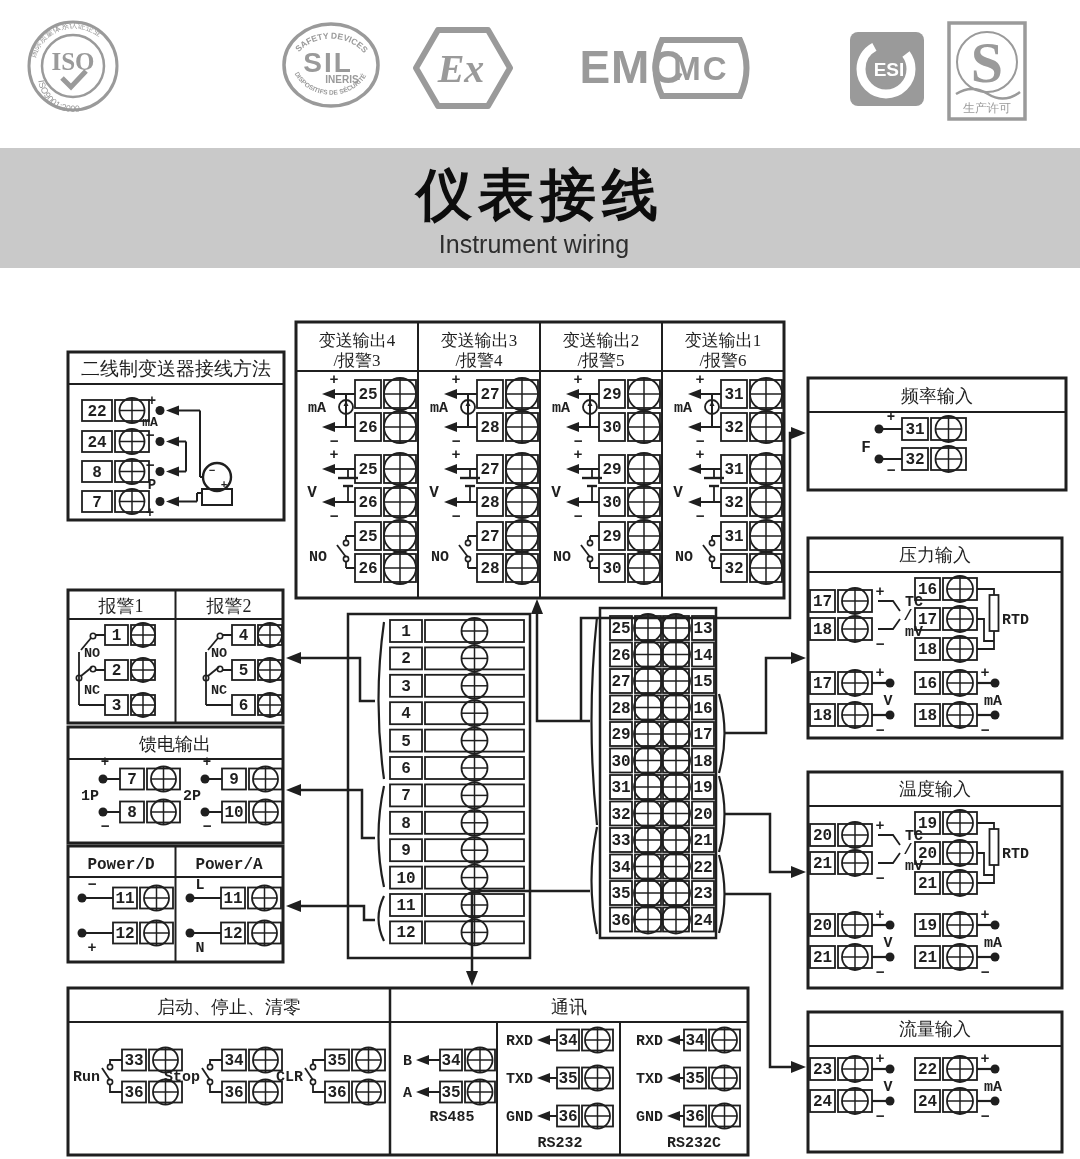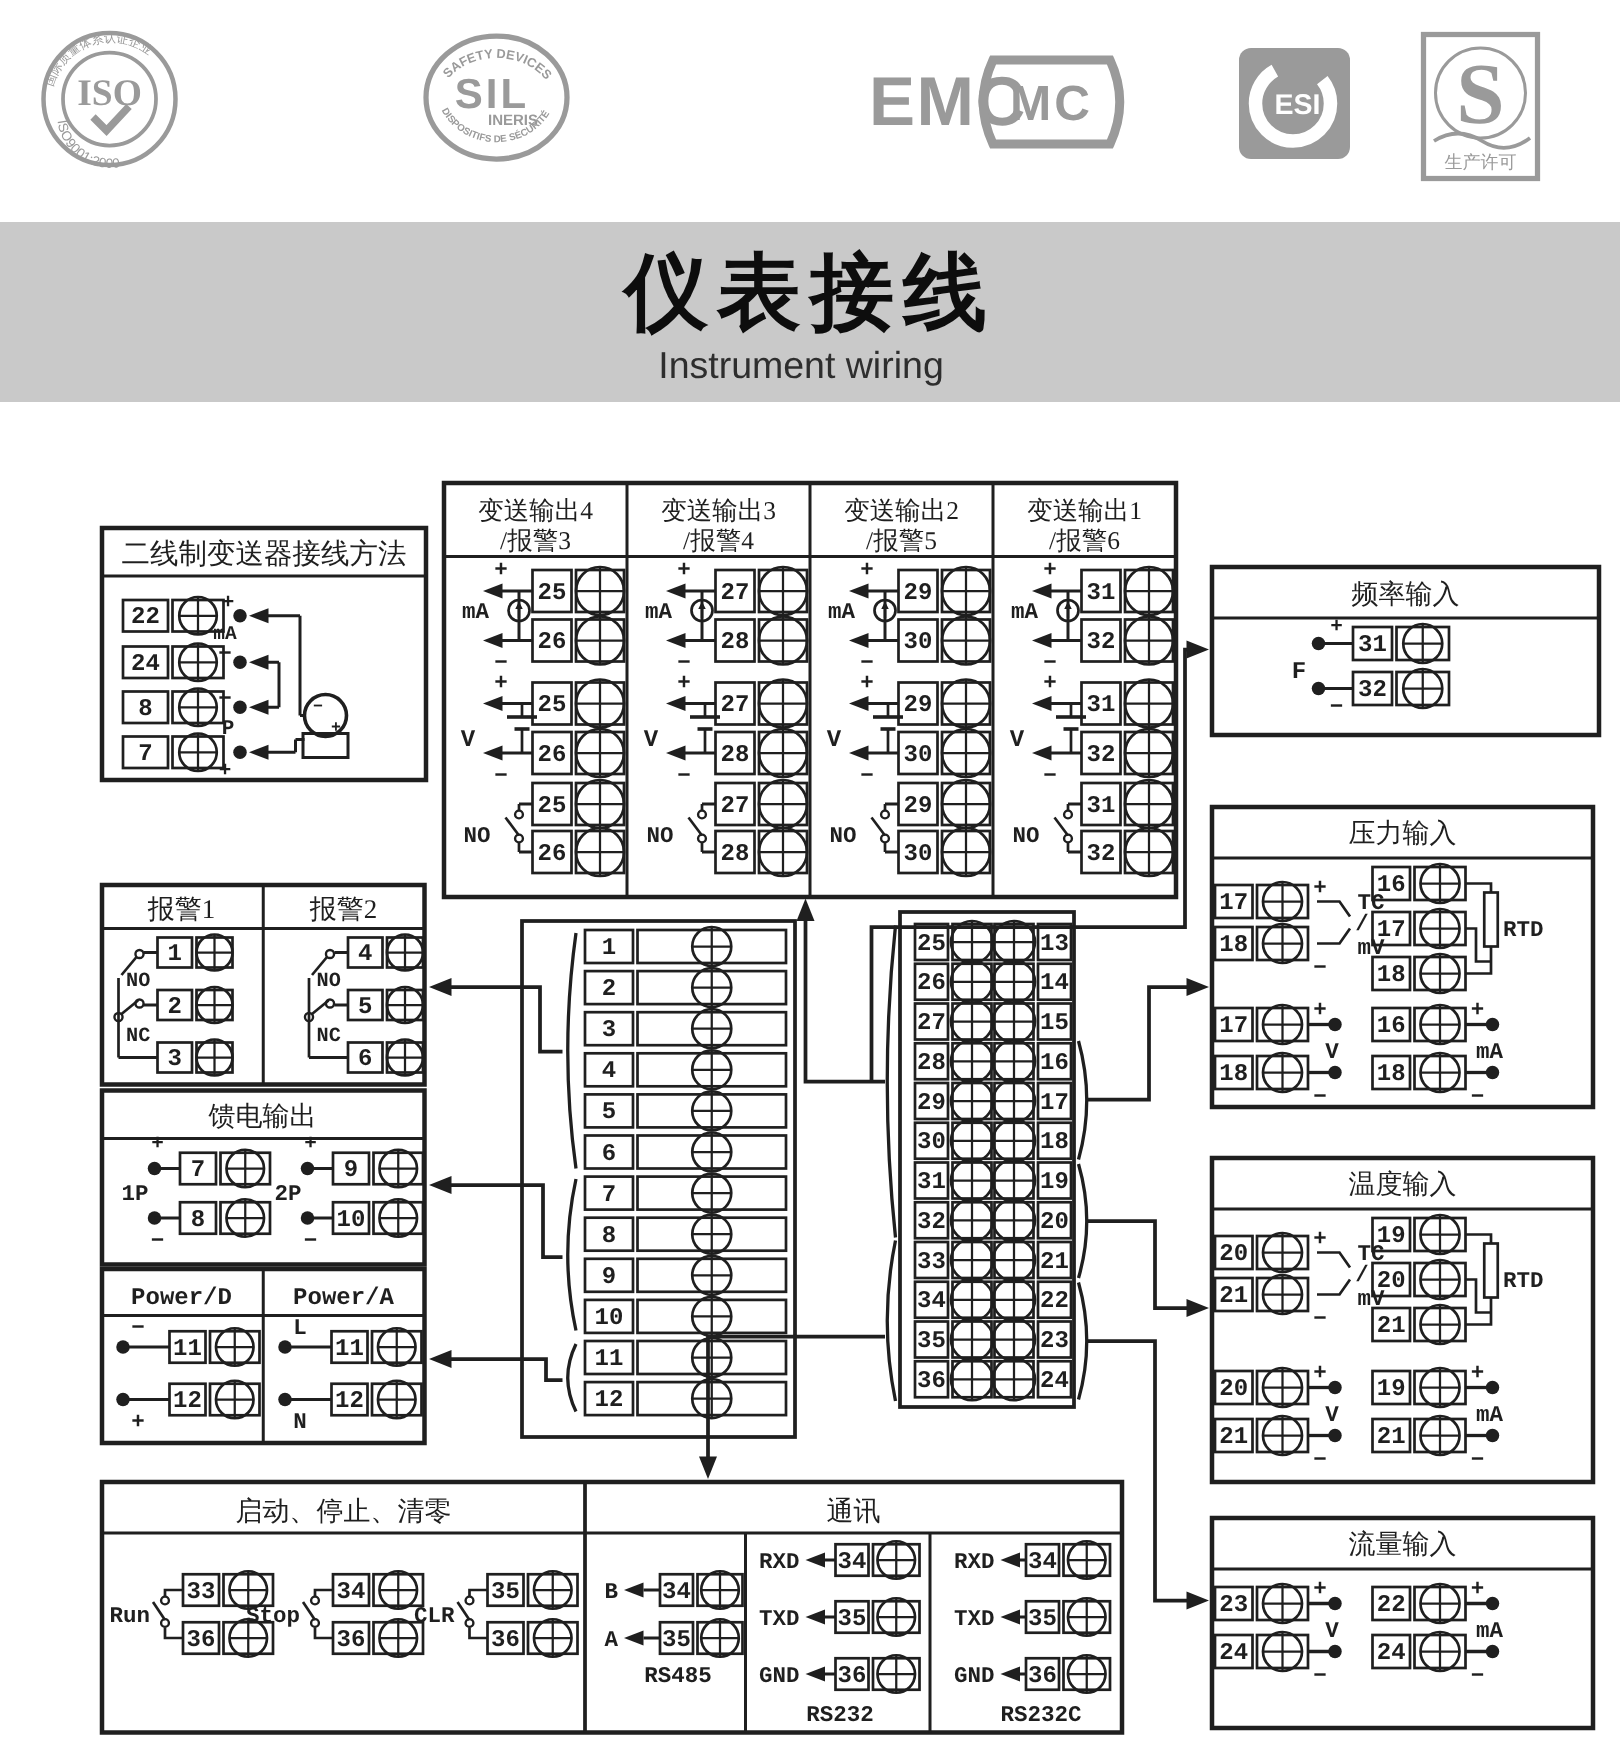--- a/index.html
+++ b/index.html
@@ -41,32 +41,38 @@
           <path id="silTop" d="M 13,42 A 40,34 0 0 1 89,42"></path>
           <path id="silBot" d="M 13,50 A 40,36 0 0 0 89,50"></path>
         </defs>
         <ellipse cx="51" cy="45" rx="47" ry="41" fill="none" stroke="#9a9a9a" stroke-width="3.5"></ellipse>
         <text font-size="8.5" font-weight="bold" fill="#9a9a9a"><textPath href="#silTop" startOffset="12%">SAFETY DEVICES</textPath></text>
         <text x="48" y="52" text-anchor="middle" font-size="28" font-weight="900" letter-spacing="2" fill="#9a9a9a">SIL</text>
         <text x="62" y="63" text-anchor="middle" font-size="10" font-weight="bold" fill="#9a9a9a">INERIS</text>
         <text font-size="6.5" font-weight="bold" fill="#9a9a9a"><textPath href="#silBot" startOffset="4%">DISPOSITIFS DE SÉCURITÉ</textPath></text>
       </svg>
     </div>
+    <div class="logo" style="left:412px;top:22px">
+      <svg width="102" height="92" viewBox="0 0 102 92">
+        <polygon points="26,8 76,8 98,46 76,84 26,84 4,46" fill="none" stroke="#9a9a9a" stroke-width="6" stroke-linejoin="round"></polygon>
+        <text x="49" y="60" text-anchor="middle" font-size="40" font-weight="bold" font-style="italic" font-family="Liberation Serif,serif" fill="#9a9a9a">Ex</text>
+      </svg>
+    </div>
     <div class="logo" style="left:573px;top:40px">
       <svg width="118" height="52" viewBox="0 0 118 52">
         <text x="59" y="43" text-anchor="middle" font-size="46" font-weight="bold" letter-spacing="1" font-family="Liberation Sans,sans-serif" fill="#9a9a9a">EMC</text>
       </svg>
     </div>
     <div class="logo" style="left:646px;top:34px">
       <svg width="110" height="68" viewBox="0 0 110 68">
         <path d="M 16,6 H 94 Q 107,34 94,62 H 16 Q 3,34 16,6 Z" fill="none" stroke="#9a9a9a" stroke-width="6"></path>
         <text x="55" y="46" text-anchor="middle" font-size="33" font-weight="900" letter-spacing="2" fill="#9a9a9a">MC</text>
       </svg>
     </div>
-    <div class="logo" style="left:824px;top:30px">
+    <div class="logo" style="left:848px;top:30px">
       <svg width="78" height="78" viewBox="0 0 78 78">
         <rect x="2" y="2" width="74" height="74" rx="8" fill="#9a9a9a"></rect>
         <circle cx="38" cy="39" r="25" fill="none" stroke="#ffffff" stroke-width="9" stroke-dasharray="122 35" stroke-dashoffset="17"></circle>
         <text x="41" y="46" text-anchor="middle" font-size="19" font-weight="900" fill="#ffffff">ESI</text>
       </svg>
     </div>
     <div class="logo" style="left:946px;top:20px">
       <svg width="82" height="102" viewBox="0 0 82 102">
         <rect x="3" y="3" width="76" height="96" fill="none" stroke="#9a9a9a" stroke-width="3.5"></rect>
         <circle cx="41" cy="42" r="30" fill="none" stroke="#9a9a9a" stroke-width="2"></circle>

